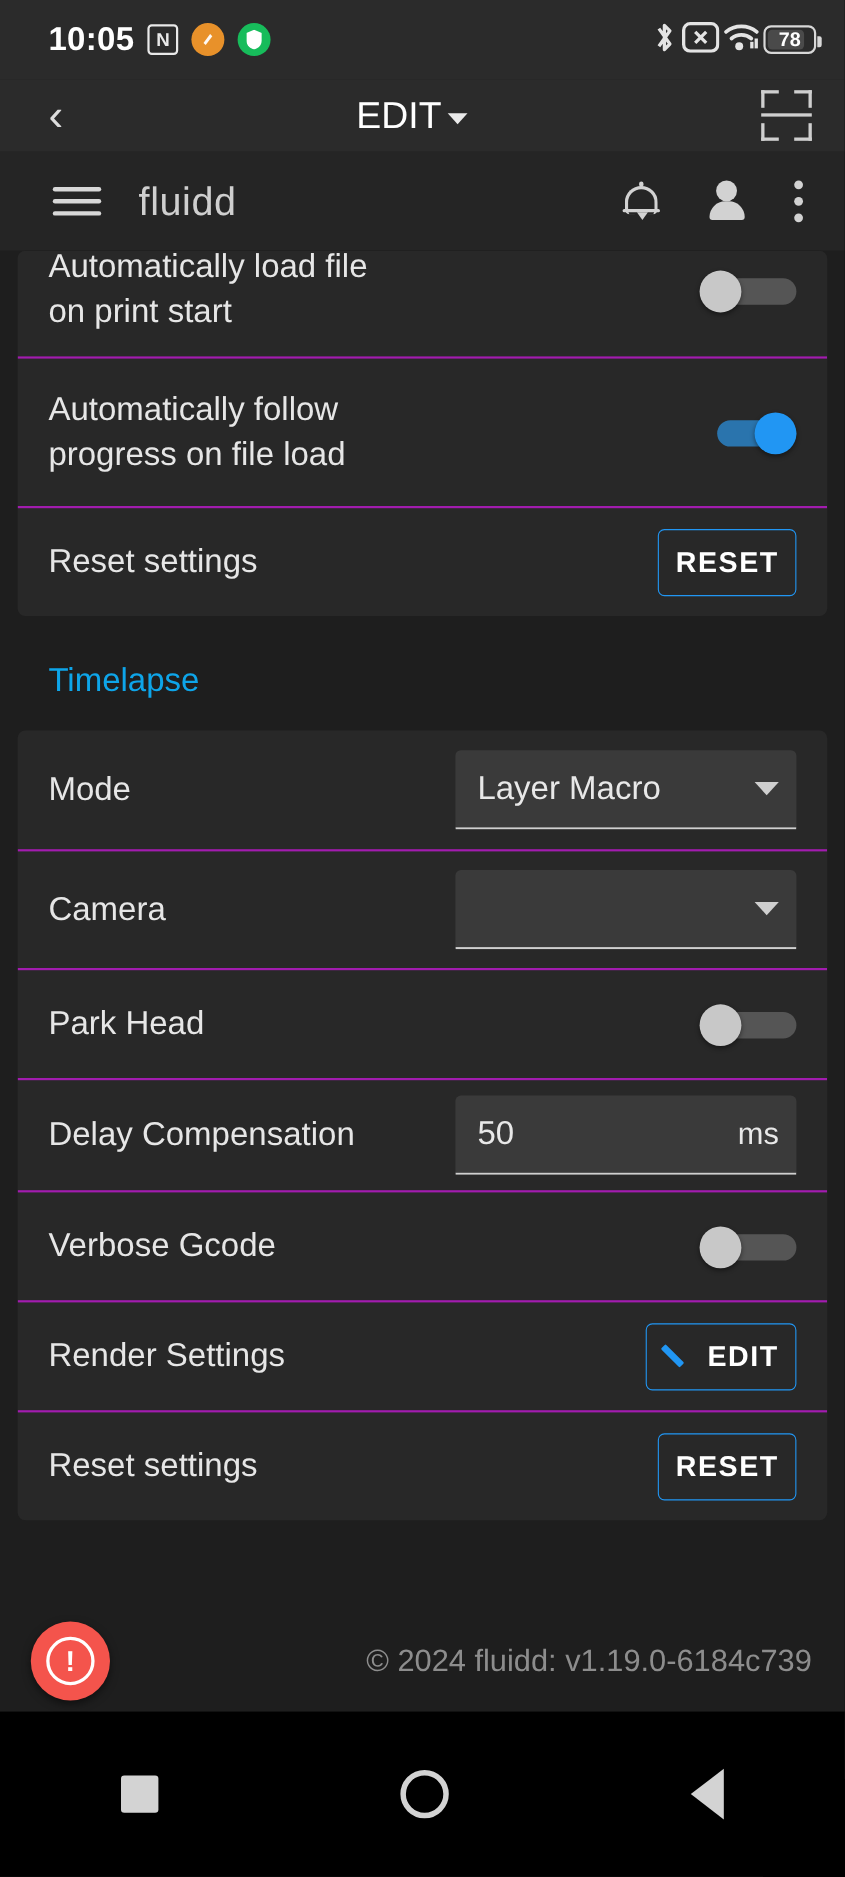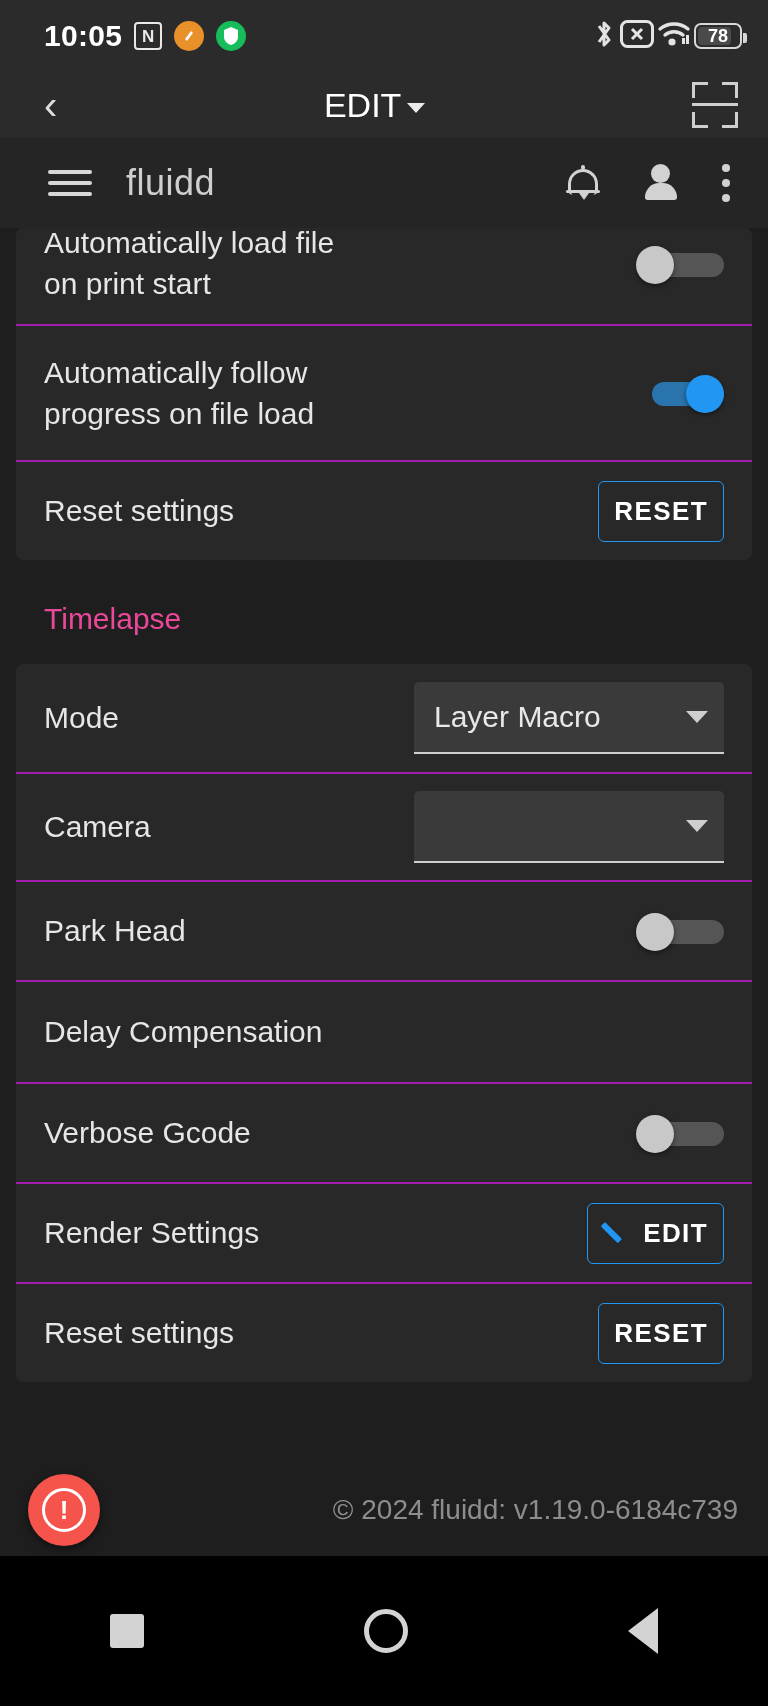--- a/index.html
+++ b/index.html
@@ -105,21 +105,21 @@
   .btn-outline {
     border:1.5px solid #2196f3; color:#ffffff; border-radius:6px;
     padding:14px 15px; font-size:26px; font-weight:700; letter-spacing:1.4px;
     display:flex; align-items:center; gap:14px; background:transparent; white-space:nowrap;
   }
   .pencil { width:26px; height:26px; position:relative; flex:none; }
   .pencil-b { position:absolute; left:2px; top:2px; width:24px; height:6px; background:#2196f3;
               transform:rotate(45deg); transform-origin:left top; border-radius:1px; }
 
   
-  .section-title { color:#ec4899; font-size:30px; padding:42px 0 28px 28px; }
+  .section-title { color:#0ea5e9; font-size:30px; padding:42px 0 28px 28px; }
 
   
   .field { width:310px; flex:none; }
   .field-box {
     background:#3a3a3a; border-radius:5px 5px 0 0; height:72px;
     display:flex; align-items:center; justify-content:space-between;
     padding:0 16px 0 20px; border-bottom:2px solid #cfcfcf;
   }
   .field-val { color:#e8e8e8; font-size:30px; }
   .field-suffix { color:#e8e8e8; font-size:28px; }
@@ -296,20 +296,26 @@
       <div class="row">
         <span class="row-label">Park Head</span>
         <span class="toggle">
           <span class="tr-track"></span>
             <span class="tr-knob"></span>
         </span>
       </div>
 
       <div class="row" style="min-height:102px;">
         <span class="row-label">Delay Compensation</span>
+        <span class="field">
+          <span class="field-box">
+            <span class="field-val">50</span>
+            <span class="field-suffix">ms</span>
+          </span>
+        </span>
       </div>
 
       <div class="row">
         <span class="row-label">Verbose Gcode</span>
         <span class="toggle">
           <span class="tr-track"></span>
             <span class="tr-knob"></span>
         </span>
       </div>
 

